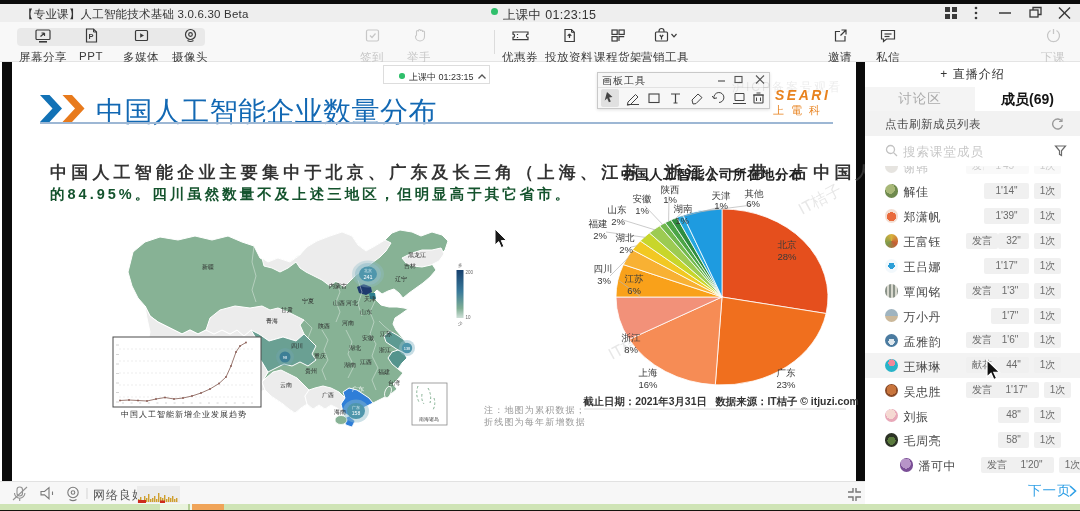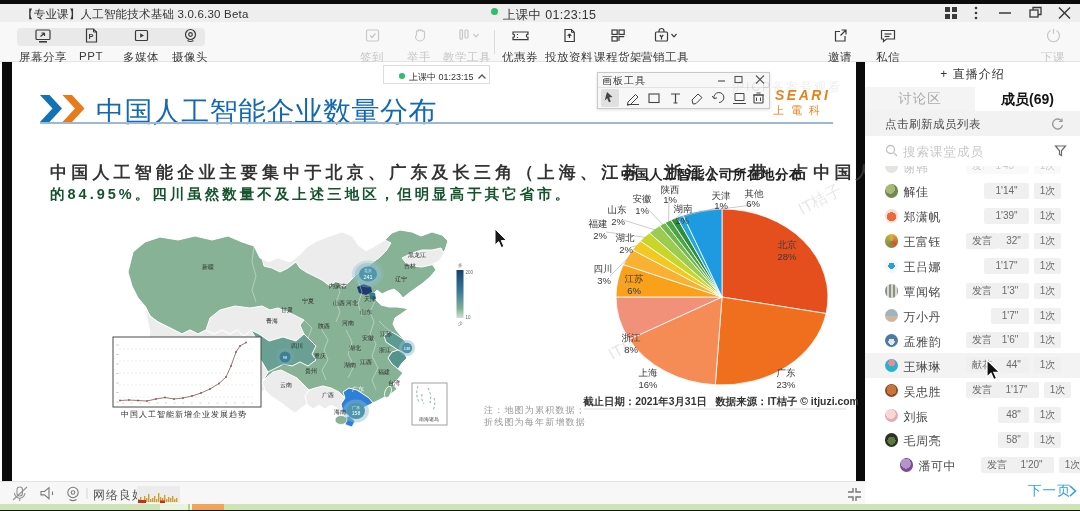--- a/index.html
+++ b/index.html
@@ -66,26 +66,20 @@
           <circle cx="8.5" cy="7.5" r="1.8"></circle>
           <path d="M5.5 13.5 q3 2 6 0"></path>
         </svg></span><span class="lbl">摄像头</span></div>
   <div class="tb-btn dis" style="left:337px;width:70px"><span style="display:inline-block;height:17px"><svg width="17" height="17" viewBox="0 0 17 17" fill="none" stroke="#c7c7c7" stroke-width="1.2">
           <rect x="2.5" y="3" width="12" height="11" rx="1.5"></rect>
           <path d="M6 8.5 l2 2 l3.5-4"></path>
         </svg></span><span class="lbl">签到</span></div>
   <div class="tb-btn dis" style="left:384px;width:70px"><span style="display:inline-block;height:17px"><svg width="17" height="17" viewBox="0 0 17 17" fill="none" stroke="#c7c7c7" stroke-width="1.1">
           <path d="M5.5 8 V4.5 a1 1 0 0 1 2 0 V3.5 a1 1 0 0 1 2 0 V4 a1 1 0 0 1 2 0 v1 a1 1 0 0 1 2 0 v4.5 a4.5 4.5 0 0 1 -9 0 z"></path>
         </svg></span><span class="lbl">举手</span></div>
-  <div class="tb-btn dis" style="left:432px;width:70px"><span style="display:inline-block;height:17px"><svg width="17" height="17" viewBox="0 0 17 17" fill="none" stroke="#c7c7c7" stroke-width="1.2">
-          <path d="M5 3 h2.5 v8 a1.25 1.25 0 0 1 -2.5 0 z"></path>
-          <rect x="10" y="3" width="3" height="8" rx="1"></rect>
-        </svg><svg width="8" height="17" viewBox="0 0 8 17" fill="none" stroke="#c7c7c7" stroke-width="1.2">
-          <path d="M1.5 7 L4 9.8 L6.5 7"></path>
-        </svg></span><span class="lbl">教学工具</span></div>
   <div class="abs" style="left:494px;top:8px;width:1px;height:24px;background:#dcdcdc"></div>
   <div class="tb-btn" style="left:485px;width:70px"><span style="display:inline-block;height:17px"><svg width="19" height="17" viewBox="0 0 19 17" fill="none" stroke="#3b3b3b" stroke-width="1.2">
           <path d="M2 5 h15 v2.2 a1.6 1.6 0 0 0 0 3.2 V12.6 H2 v-2.2 a1.6 1.6 0 0 0 0-3.2 z"></path>
           <line x1="6.5" y1="7" x2="6.5" y2="8"></line>
           <line x1="6.5" y1="10" x2="6.5" y2="11"></line>
         </svg></span><span class="lbl">优惠券</span></div>
   <div class="tb-btn" style="left:534px;width:70px"><span style="display:inline-block;height:17px"><svg width="17" height="17" viewBox="0 0 17 17" fill="none" stroke="#3b3b3b" stroke-width="1.2">
           <path d="M4 2.5 h6.5 l2.8 2.8 V14.5 H4 z"></path>
           <path d="M10.5 2.5 v2.8 h2.8" stroke-width="1"></path>
           <path d="M8.5 7 v4 M8.5 7 l-1.8 1.8 M8.5 7 l1.8 1.8"></path>

